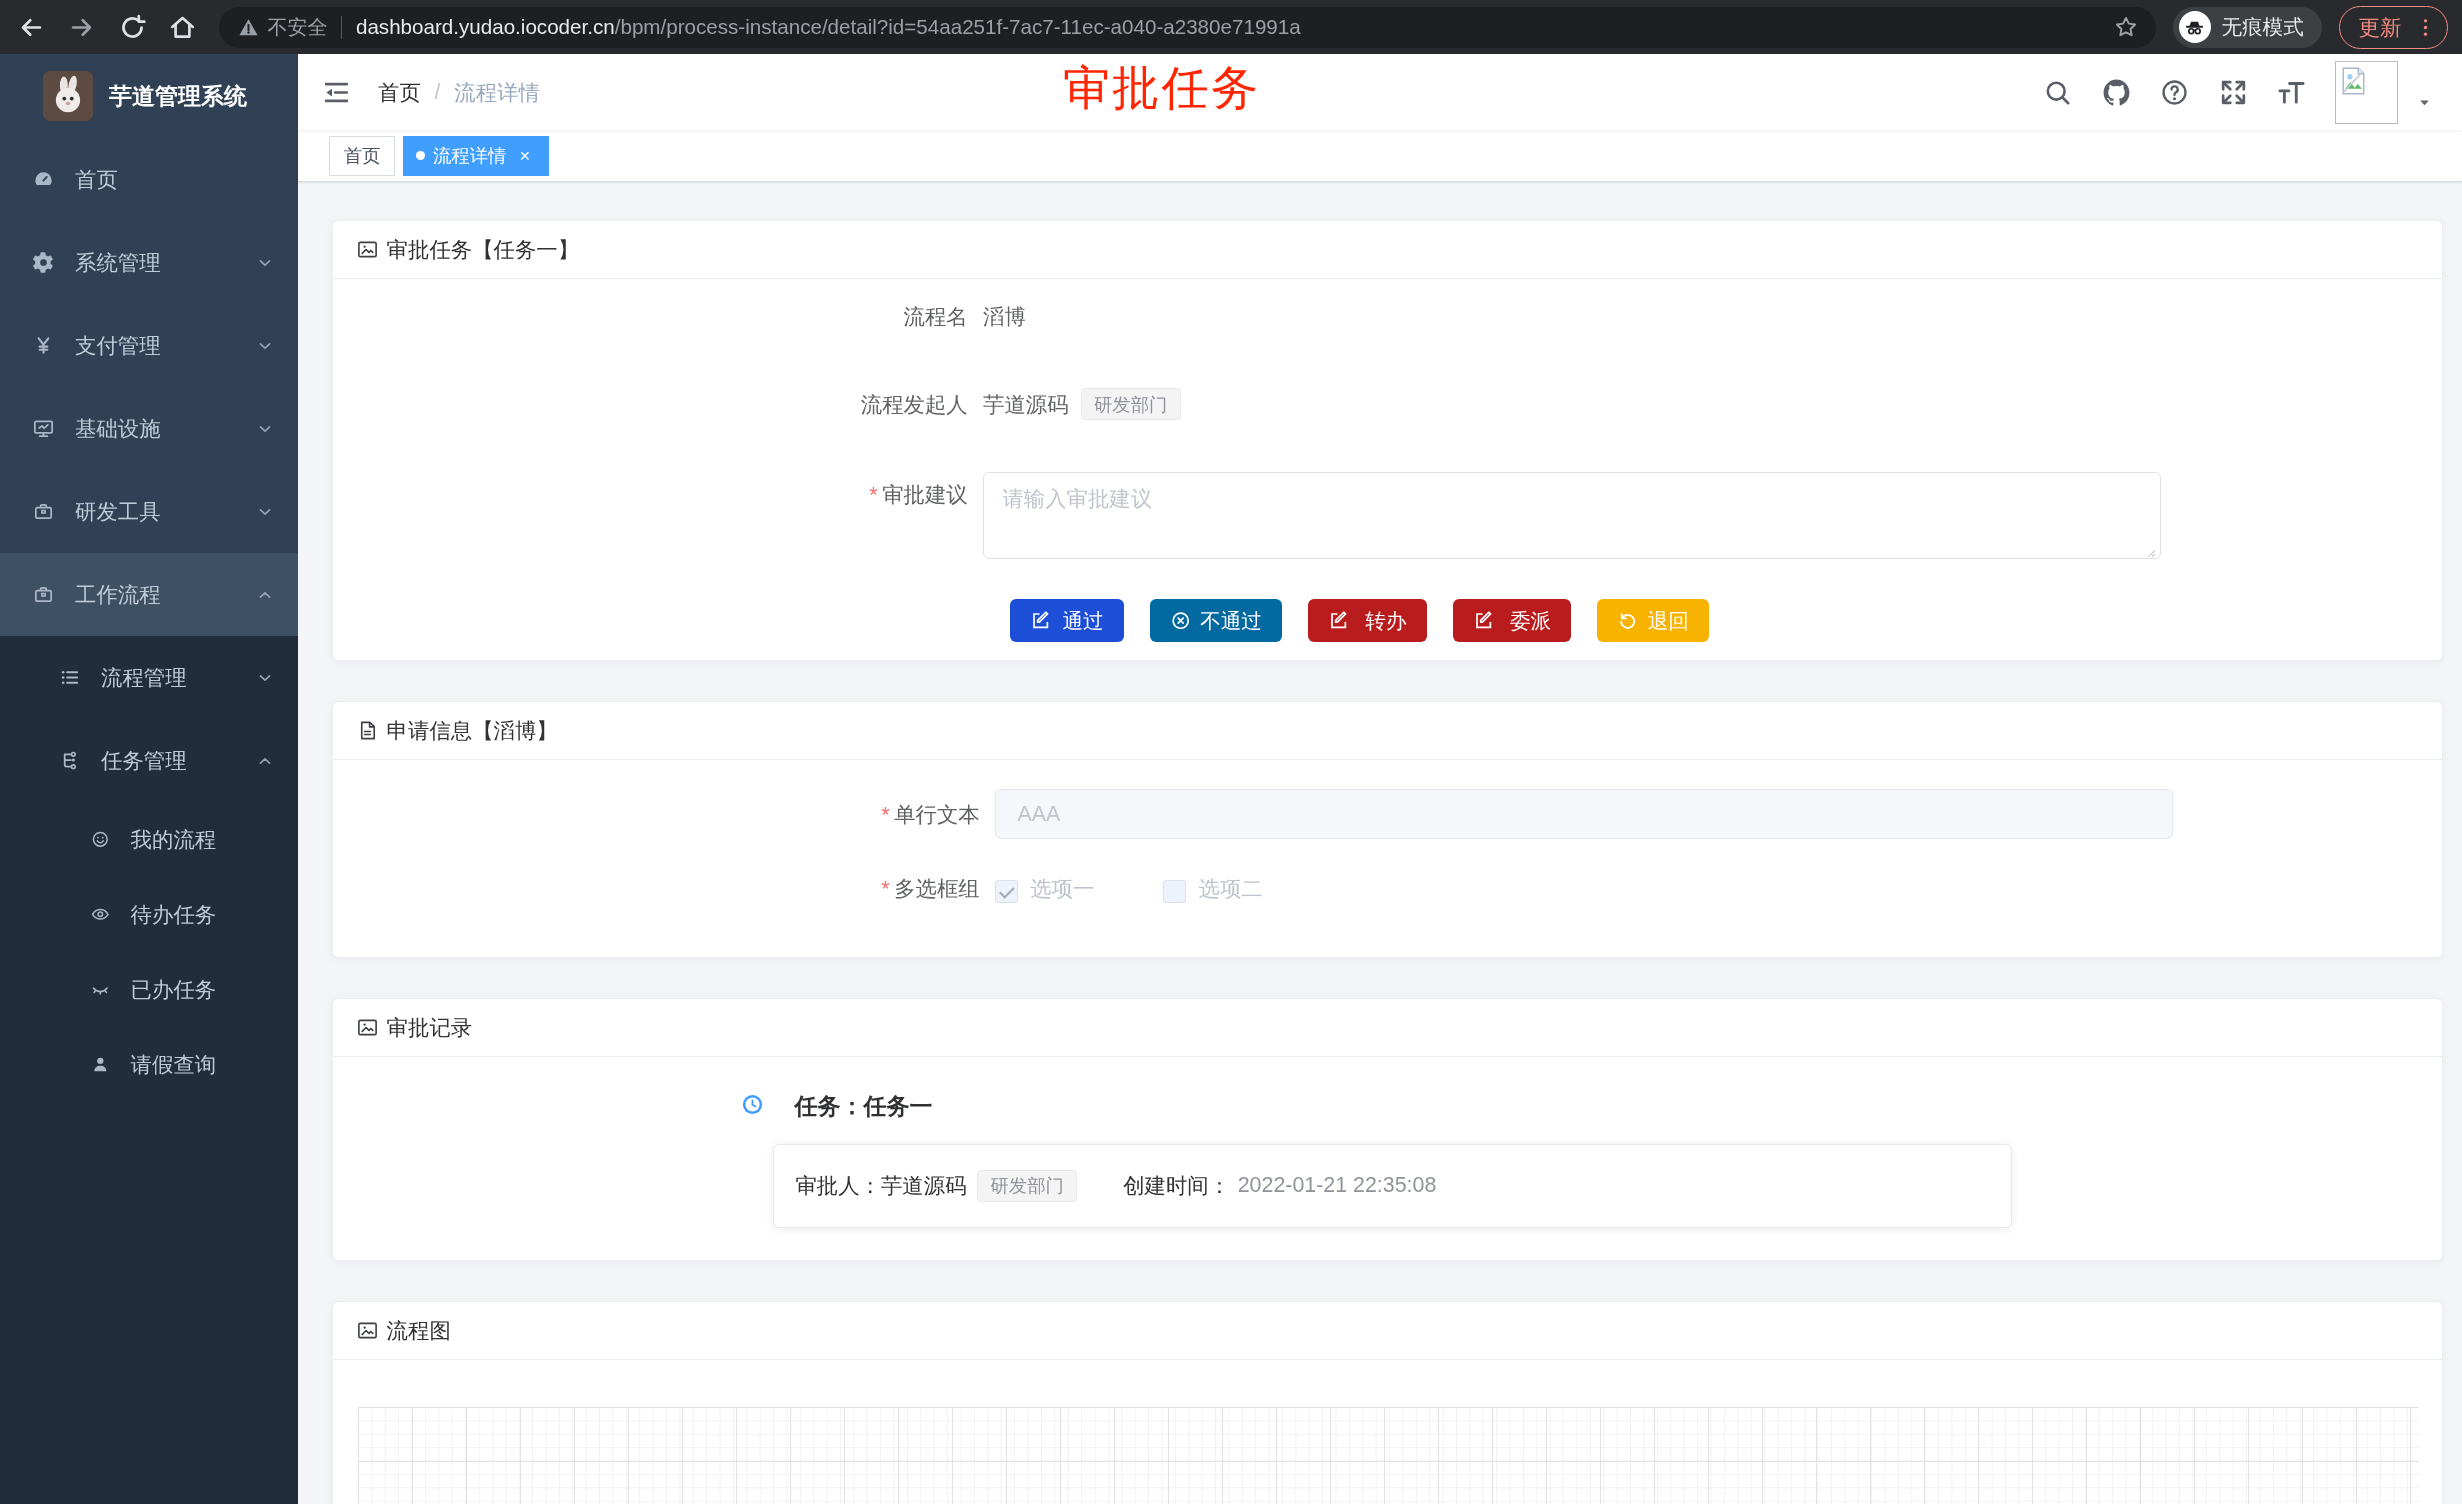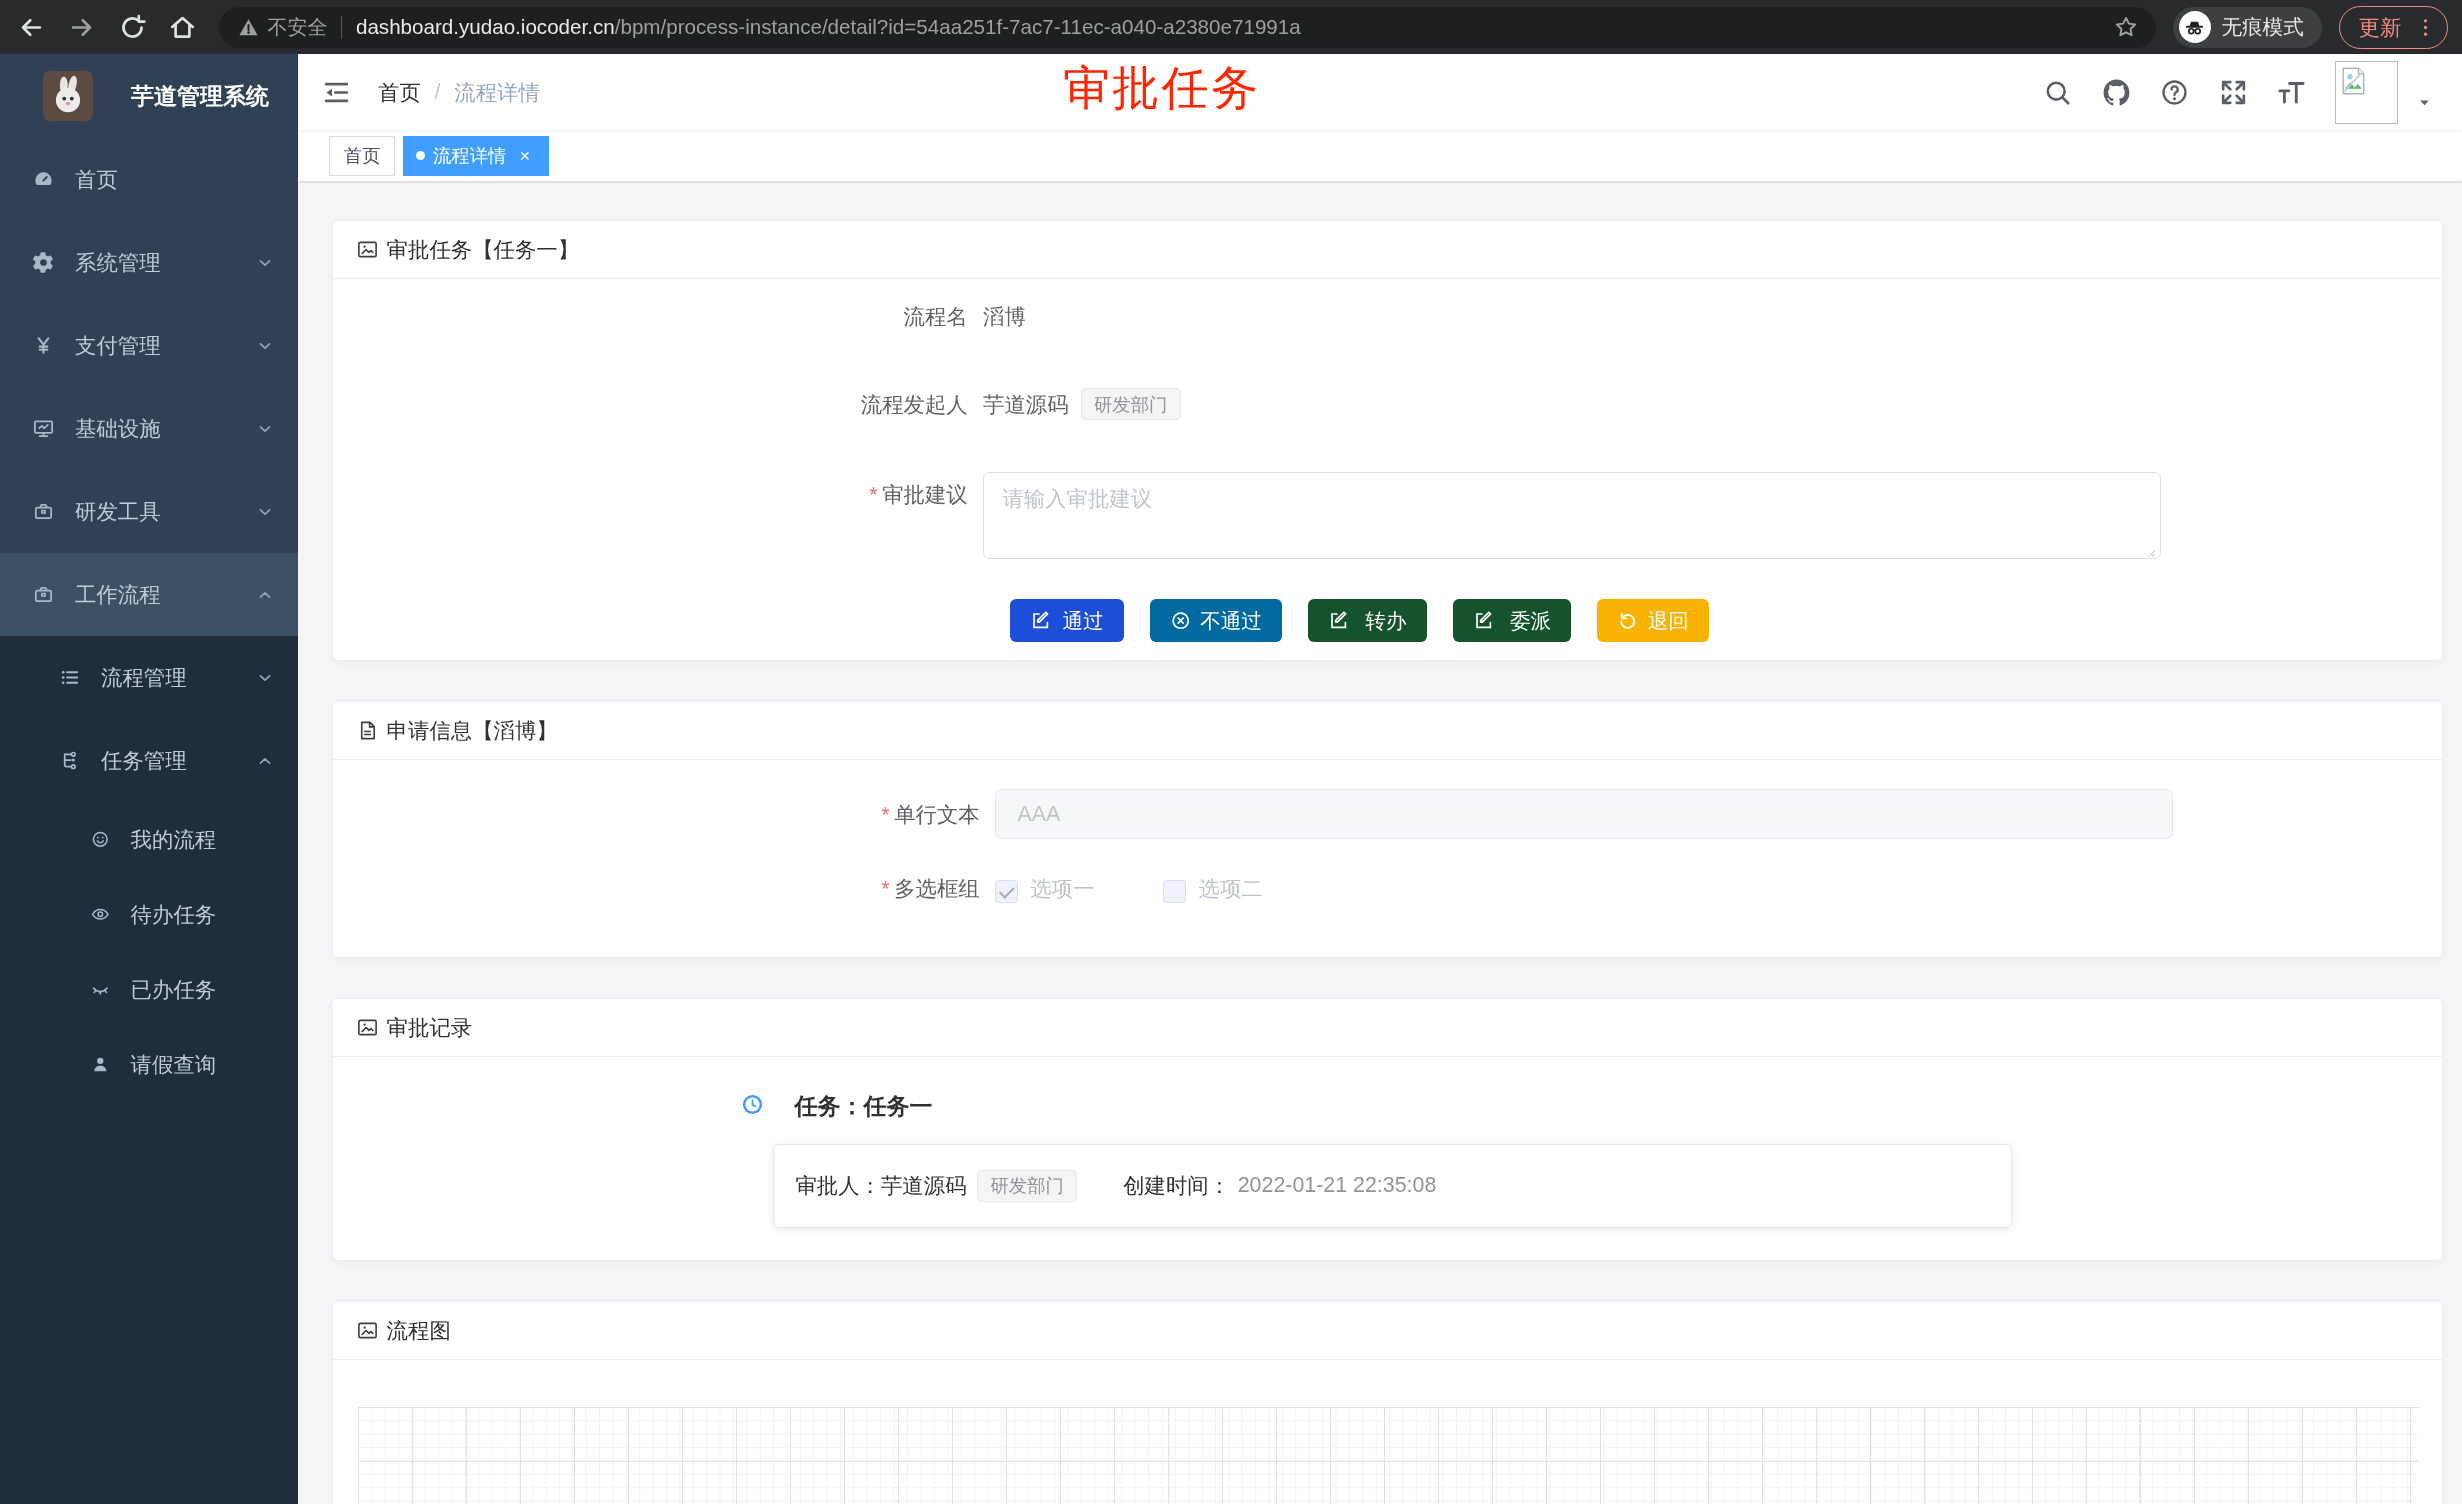--- a/index.html
+++ b/index.html
@@ -20,21 +20,21 @@
   .omnibox .url .path { color:#9aa0a6; }
   .incog { height:41px; background:#3c4043; border-radius:20.6px; display:flex; align-items:center; gap:10.7px; padding:0 18.4px 0 6.1px; margin-right:17px; flex:none; }
   .incog-circle { width:32px; height:32px; background:#fff; border-radius:50%; display:flex; align-items:center; justify-content:center; color:#202124; }
   .incog span.lbl { color:#e8eaed; font-size:20.6px; white-space:nowrap; }
   .update-pill { height:43px; border:1.5px solid #f28b82; border-radius:21.4px; display:flex; align-items:center; gap:12.2px; padding:0 10.7px 0 18.4px; color:#f28b82; flex:none; }
   .update-pill .lbl { font-size:21.4px; white-space:nowrap; }
 
   
   .app { position:absolute; top:54px; left:0; right:0; bottom:0; display:flex; }
   .sidebar { width:298px; background:#304156; flex:none; display:flex; flex-direction:column; color:#bfcbd9; }
-  .logo-row { height:84px; display:flex; align-items:center; padding-left:43px; gap:38px; flex:none; }
+  .logo-row { height:84px; display:flex; align-items:center; padding-left:43px; gap:16px; flex:none; }
   .logo-img { width:50px; height:50px; border-radius:7.6px; background:#5d4a41; overflow:hidden; flex:none; }
   .logo-title { color:#fff; font-size:23px; font-weight:bold; white-space:nowrap; }
   .menu { flex:1; display:flex; flex-direction:column; }
   .menu-item { display:flex; align-items:center; gap:20px; cursor:pointer; position:relative; }
   .menu-item .mi { width:23px; height:23px; color:#aab7c8; flex:none; }
   .menu-item .ml { font-size:21.4px; color:#bfcbd9; white-space:nowrap; }
   .lvl0 { height:83px; padding-left:32px; }
   .lvl0.open-parent { background:#3d5064; }
   .submenu { background:#1f2d3d; flex:1; display:flex; flex-direction:column; }
   .lvl1 { height:83px; padding-left:58px; }
@@ -86,21 +86,21 @@
   .align-top .form-label { padding-top:7.6px; }
   textarea.suggest { width:1178px; height:87px; border:0.8px solid #dcdfe6; border-radius:6.1px; resize:none; padding:10.7px 18.4px; font-size:21.4px; font-family:inherit; color:#606266; outline:none; background:#fff; }
   textarea.suggest::placeholder { color:#c0c4cc; }
   .ta-wrap { position:relative; width:1178px; }
   .ta-grip { position:absolute; right:4.6px; bottom:6.1px; width:13.8px; height:13.8px; color:#b6bac1; }
   .btn-row { display:flex; gap:26px; padding-left:677px; margin-top:34px; }
   .btn { height:43px; display:inline-flex; align-items:center; gap:9.2px; padding:0 20px; border:none; border-radius:6.1px; color:#fff; font-size:20.6px; cursor:pointer; font-family:inherit; white-space:nowrap; }
   .btn svg { width:21.4px; height:21.4px; }
   .btn.success { background:#1d4ed8;gap:11px; }
   .btn.danger  { background:#0369a1; }
-  .btn.primary { background:#14532d;gap:16px; }
+  .btn.primary { background:#b91c1c;gap:16px; }
   .btn.warning { background:#f8b301; }
 
   .card2-body { padding:29px 0 54px 12px; }
   .input-dis { width:1178px; height:50px; background:#f5f7fa; border:0.8px solid #e4e7ed; border-radius:6.1px; color:#bfc4cc; font-size:21.4px; padding:0 21.4px; font-family:inherit; }
   .row-gap3 { margin-bottom:35px; }
   .cb-group { display:flex; align-items:center; }
   .cb-item { display:flex; align-items:flex-end; gap:12.2px; margin-right:69px; }
   .cb-box { width:23px; height:23px; border:0.8px solid #dcdfe6; border-radius:3.1px; background:#edf2fc; position:relative; }
   .cb-box.checked::after { content:""; position:absolute; left:6.9px; top:2.3px; width:6.1px; height:11.5px; border:solid #a8abb2; border-width:0 2.3px 2.3px 0; transform:rotate(45deg); }
   .cb-label { color:#bdc3cd; font-size:21.4px; }

